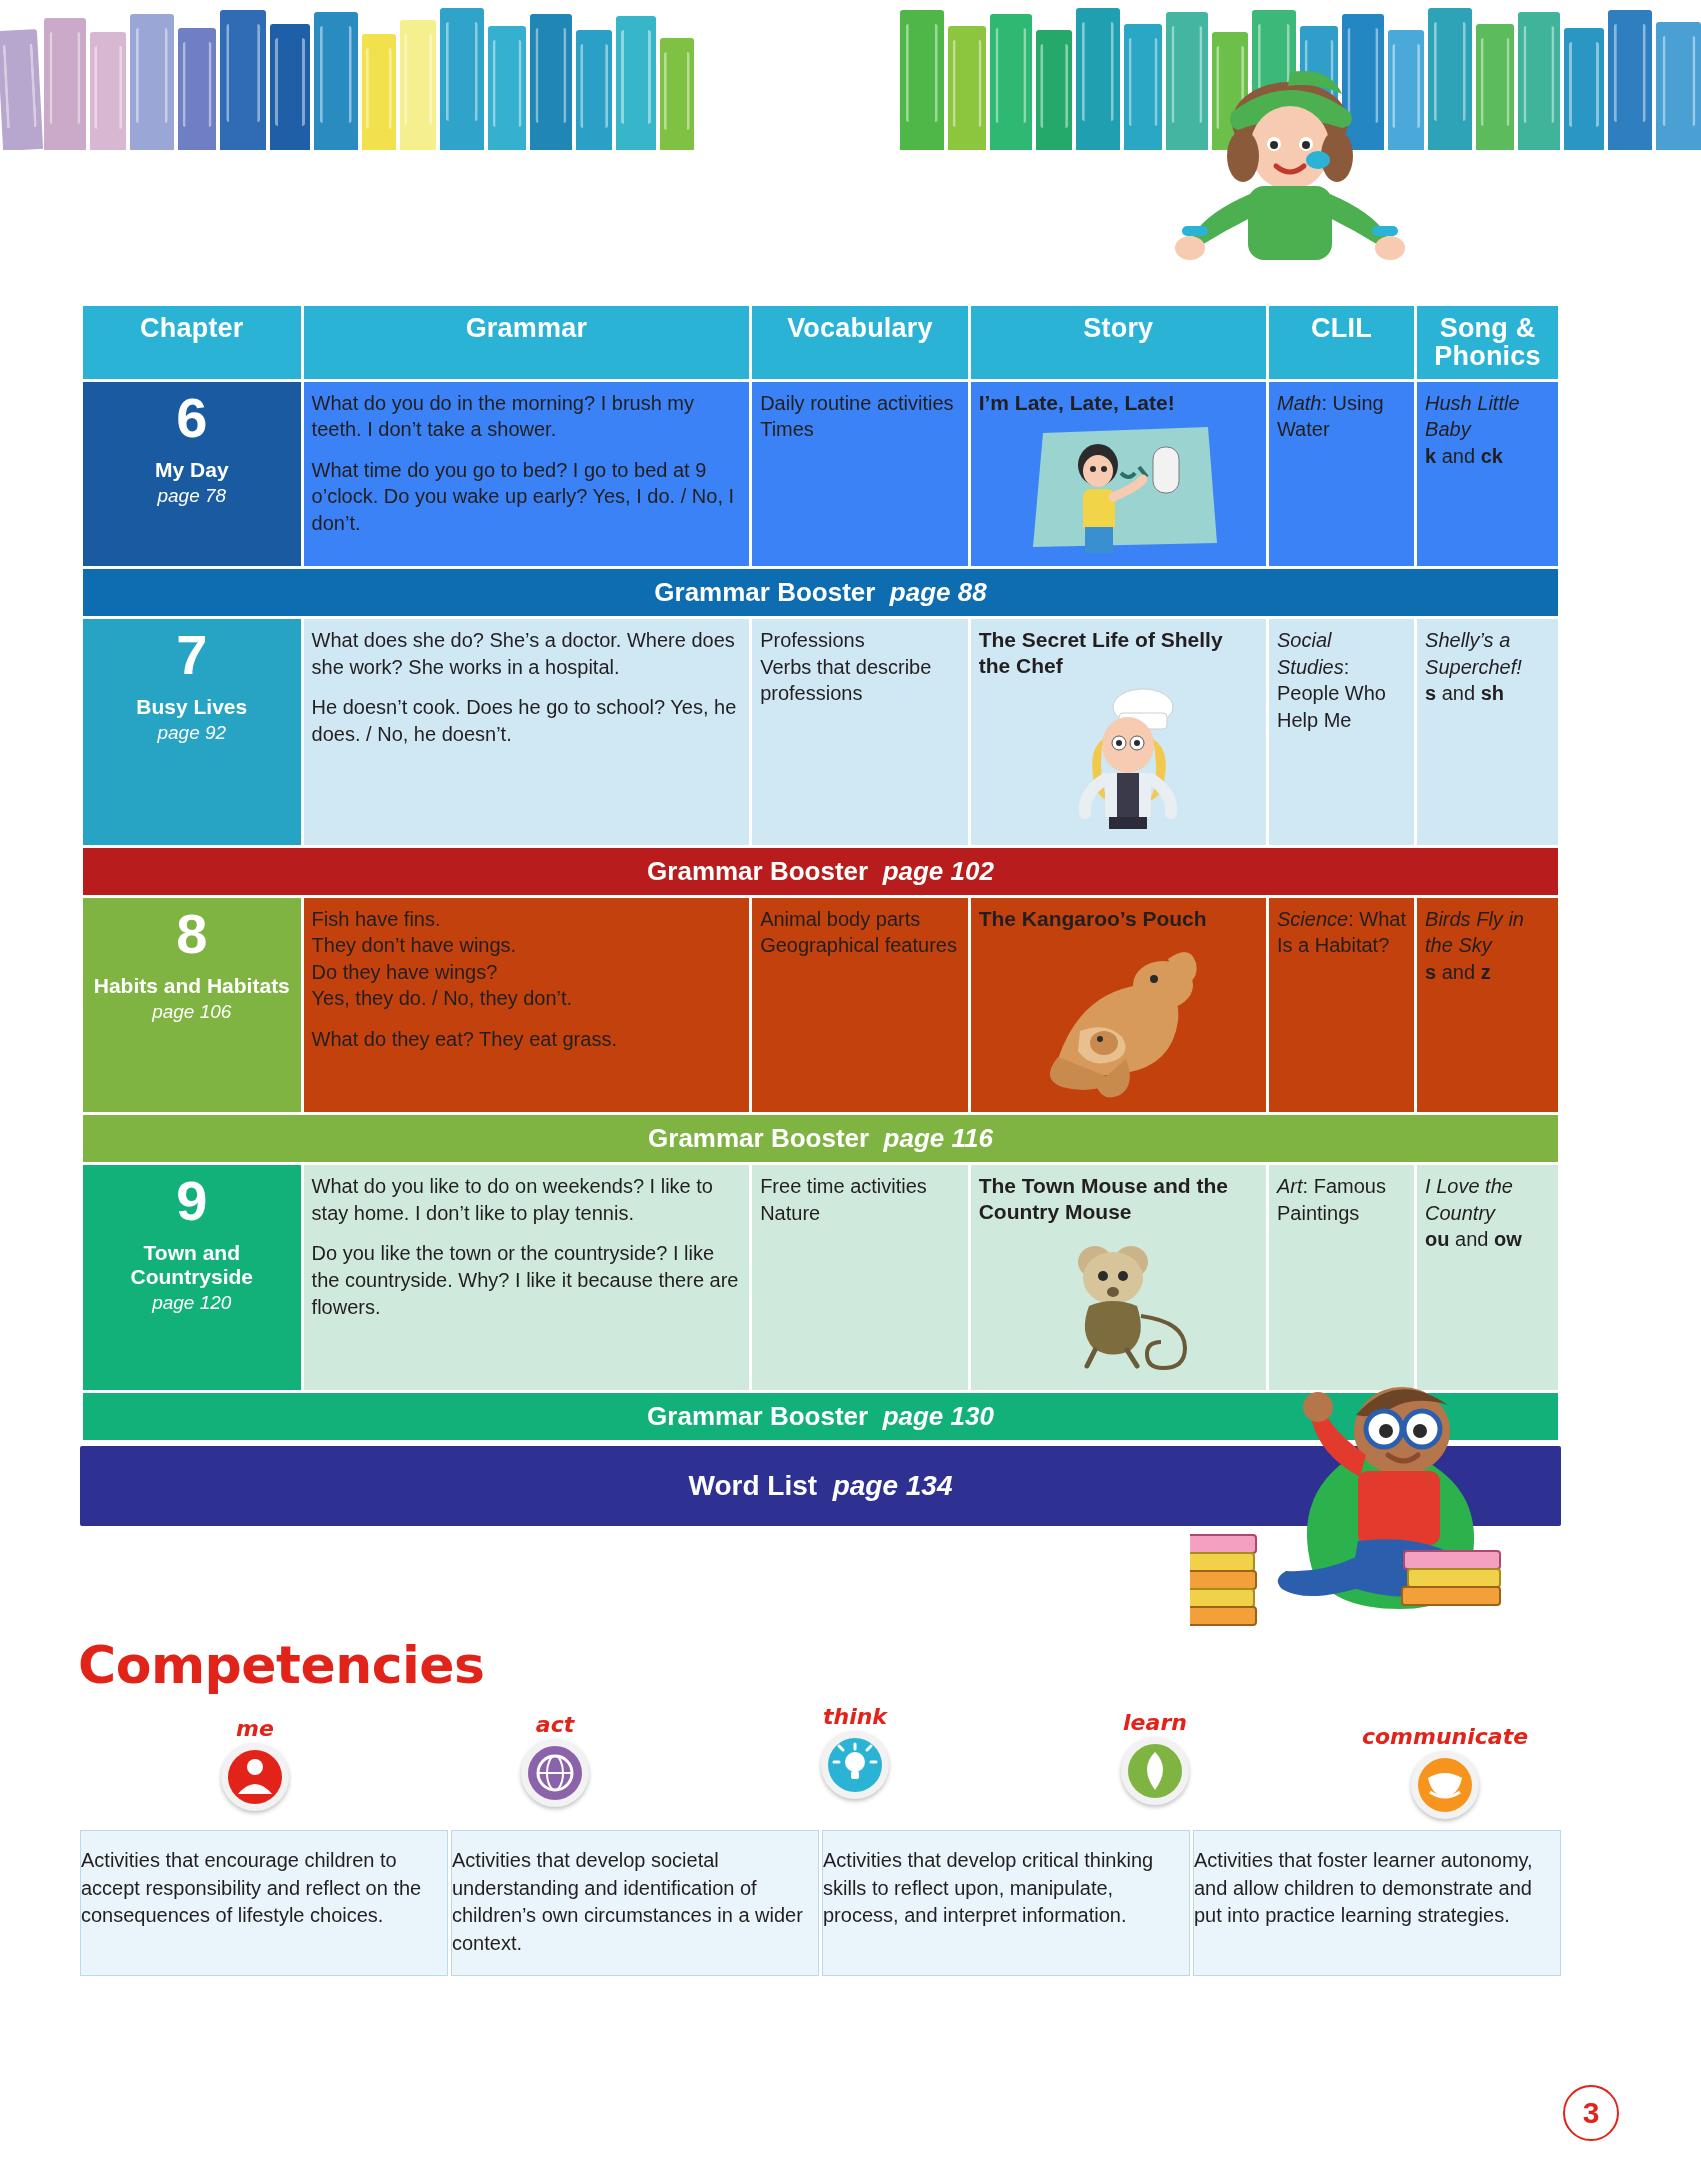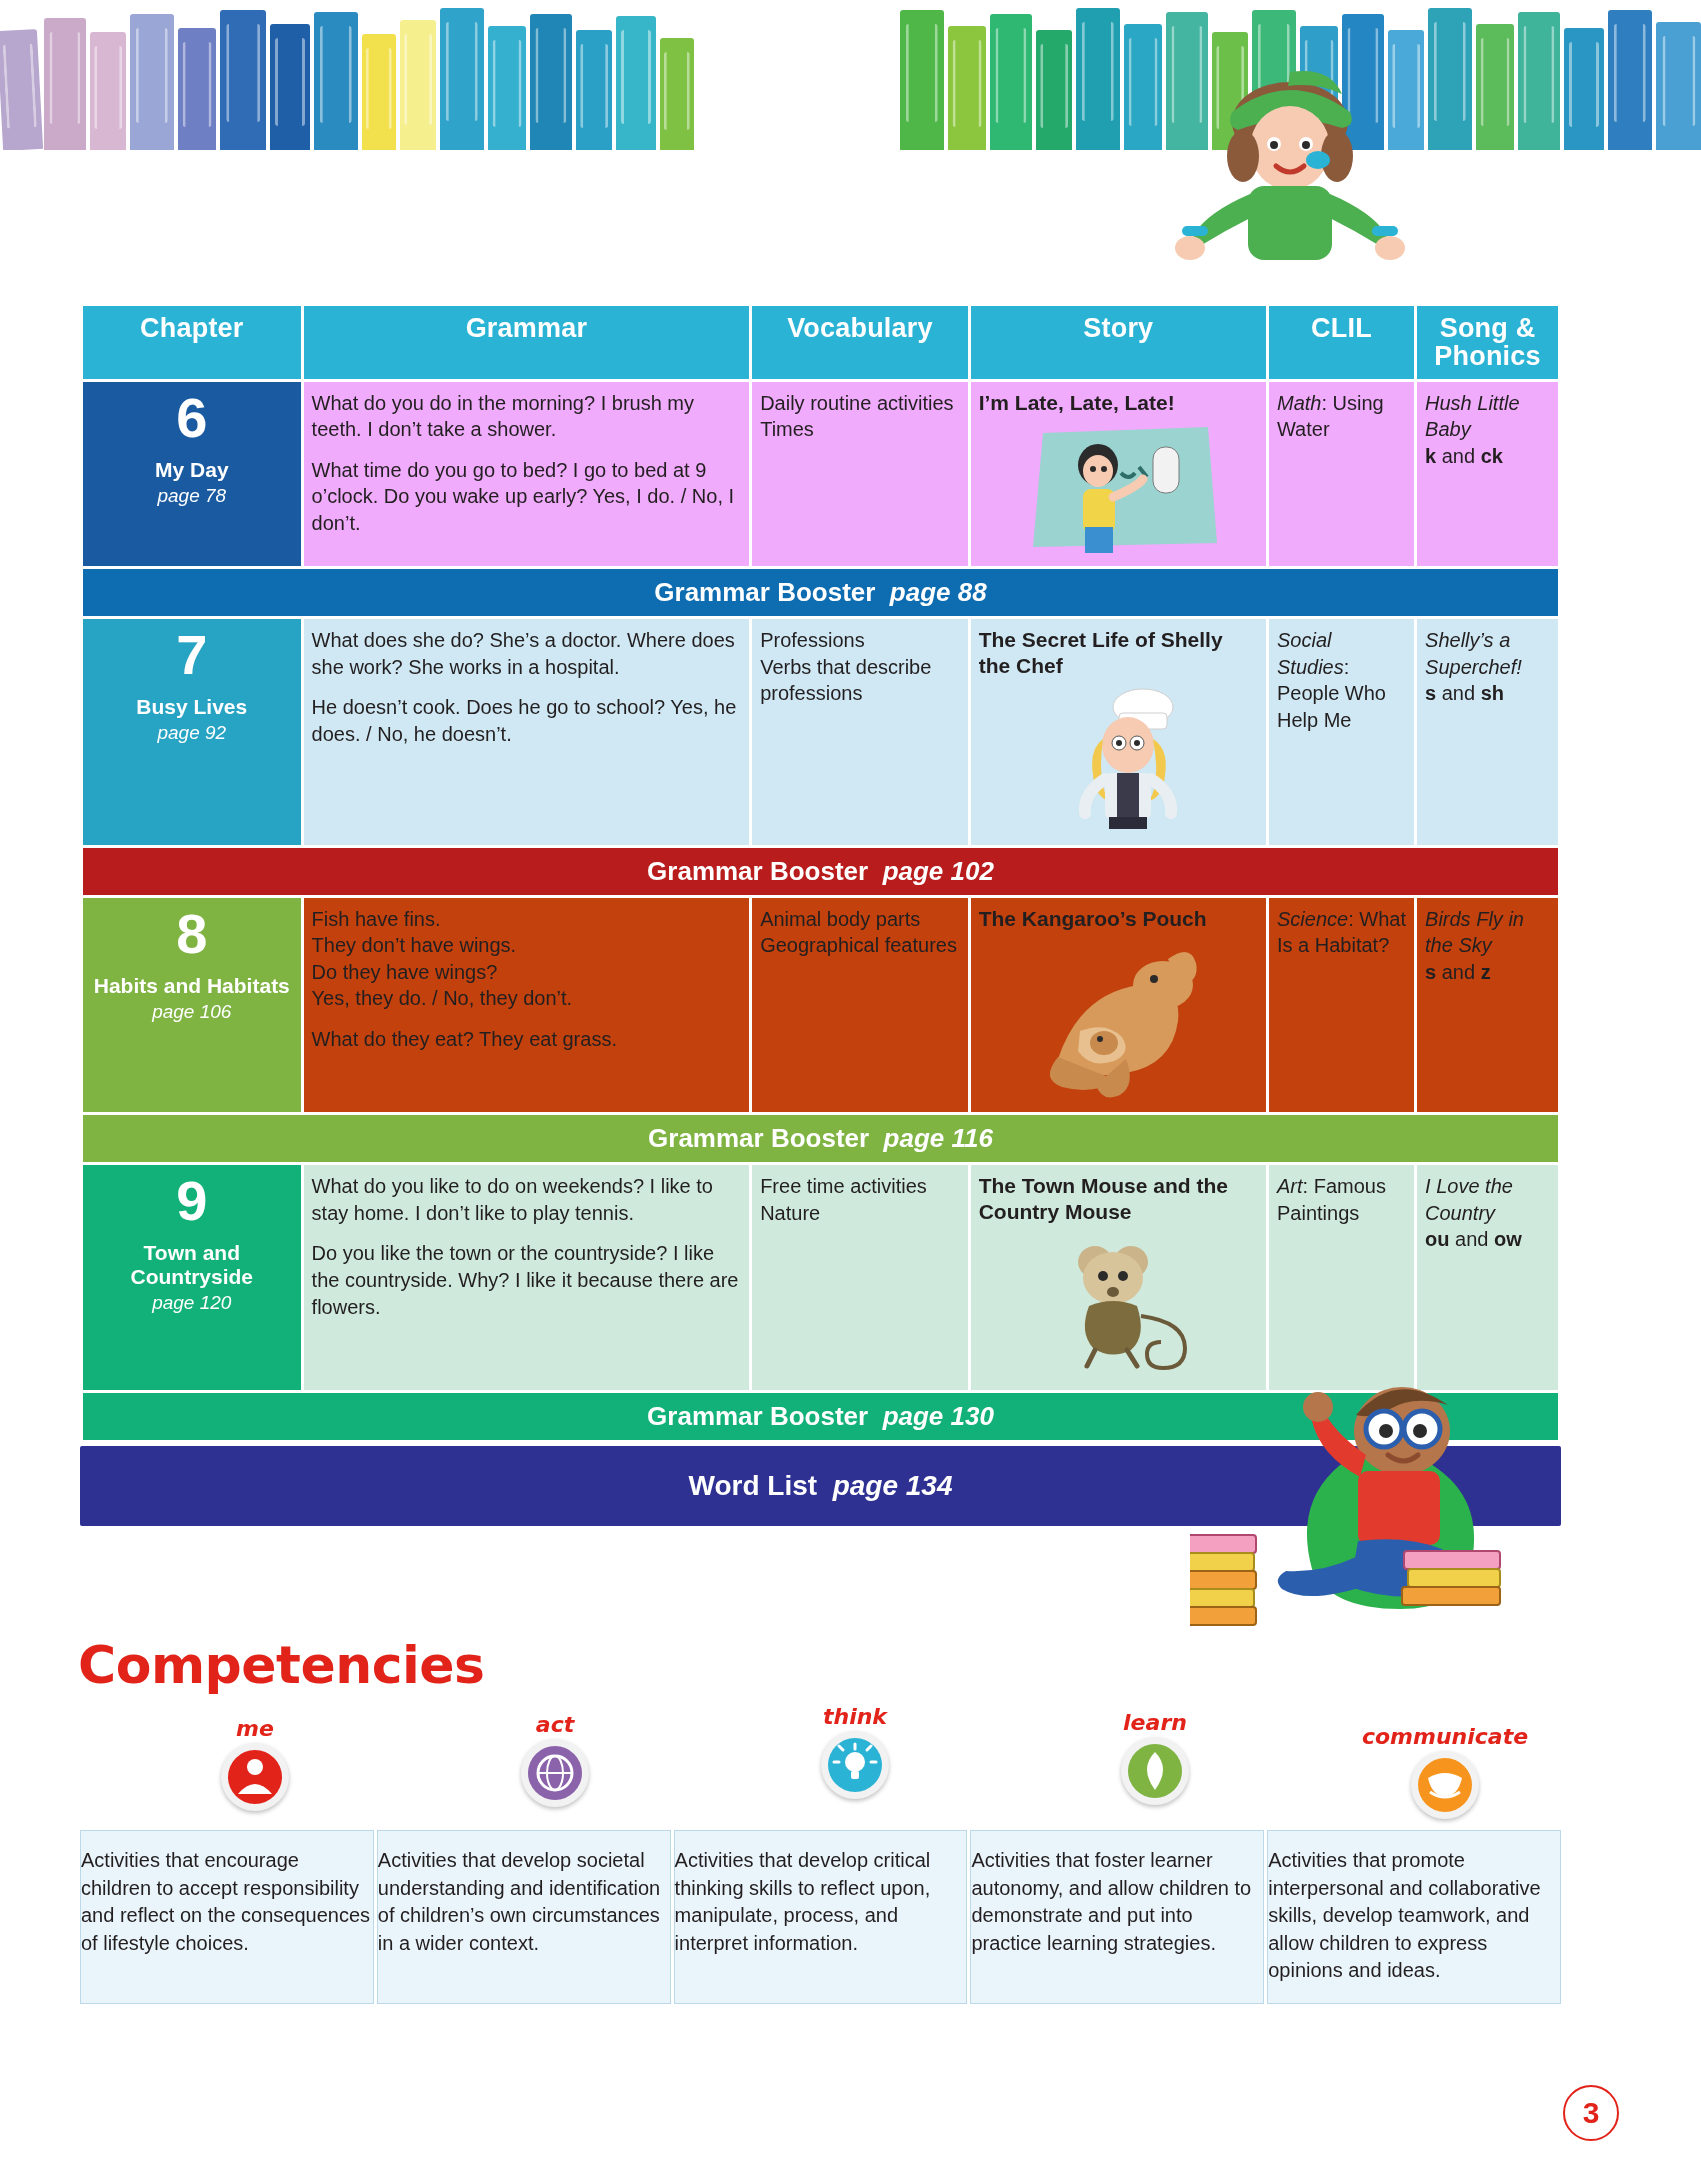--- a/index.html
+++ b/index.html
@@ -44,21 +44,21 @@
   .booster { color:#fff; text-align:center; font-size:26px; font-weight:bold; padding:11px 0; }
   .booster .pg { font-style:italic; font-weight:bold; }
 
   .wordlist {
     margin-top:3px; background:#2e3192; color:#fff; text-align:center;
     font-size:28px; font-weight:bold; padding:24px 0; border-radius:2px;
   }
   .wordlist .pg { font-style:italic; }
 
   
-  .c6 { background:#0e6cb0; } .c6d { background:#1a5aa0; } .c6l { background:#f0abfc;margin-top:28px; }
+  .c6 { background:#0e6cb0; } .c6d { background:#1a5aa0; } .c6l { background:#3b82f6;margin-top:28px; }
   .c7 { background:#27a3c4; } .c7d { background:#b91c1c; } .c7l { background:#cfe8f3; }
   .c8 { background:#7fb342; } .c8d { background:#7fb342; } .c8l { background:#c2410c; }
   .c9 { background:#13b17a; } .c9d { background:#13b17a; } .c9l { background:#cfeadd; }
   .hdrbg { background:#2bb3d6; }
 
   .story-cell { position:relative; }
   .art { display:block; margin:8px auto 0; }
 
   
   .comp-title {
@@ -459,16 +459,15 @@
       </div>
     </div>
   </div>
 </div>
 
 <div class="comp-row">
   <div class="comp-box">Activities that encourage children to accept responsibility and reflect on the consequences of lifestyle choices.</div>
   <div class="comp-box">Activities that develop societal understanding and identification of children’s own circumstances in a wider context.</div>
   <div class="comp-box">Activities that develop critical thinking skills to reflect upon, manipulate, process, and interpret information.</div>
   <div class="comp-box">Activities that foster learner autonomy, and allow children to demonstrate and put into practice learning strategies.</div>
-  <div class="comp-box">Activities that promote interpersonal and collaborative skills, develop teamwork, and allow children to express opinions and ideas.</div>
 </div>
 
 <div class="pagenum">3</div>
 
 </body></html>

